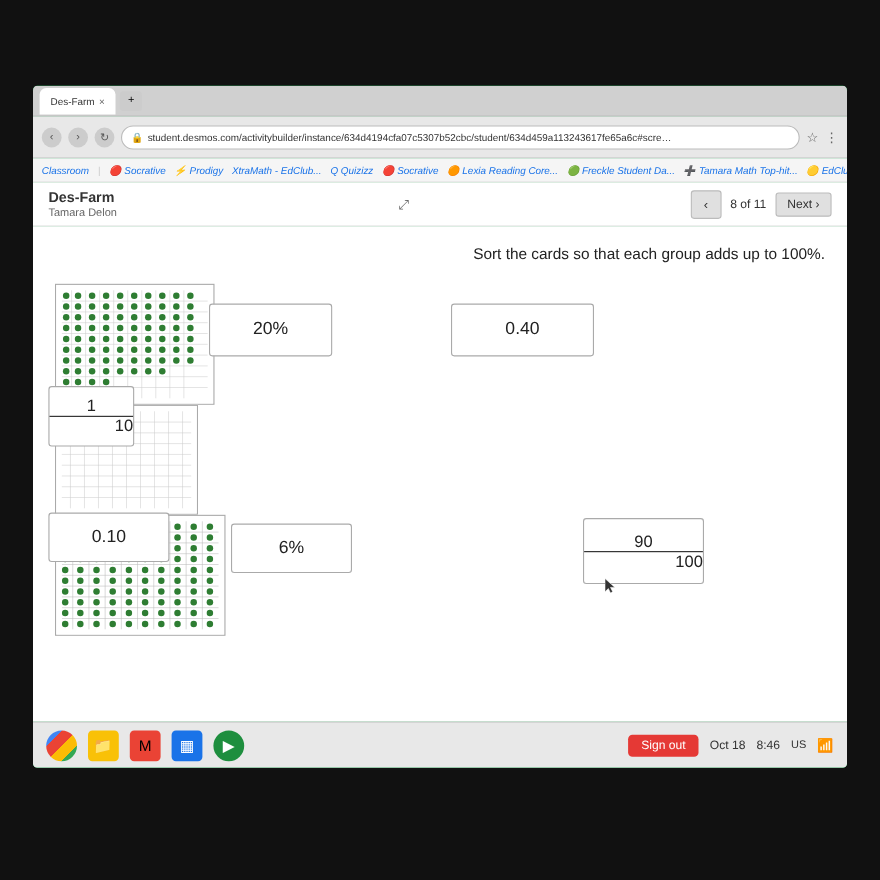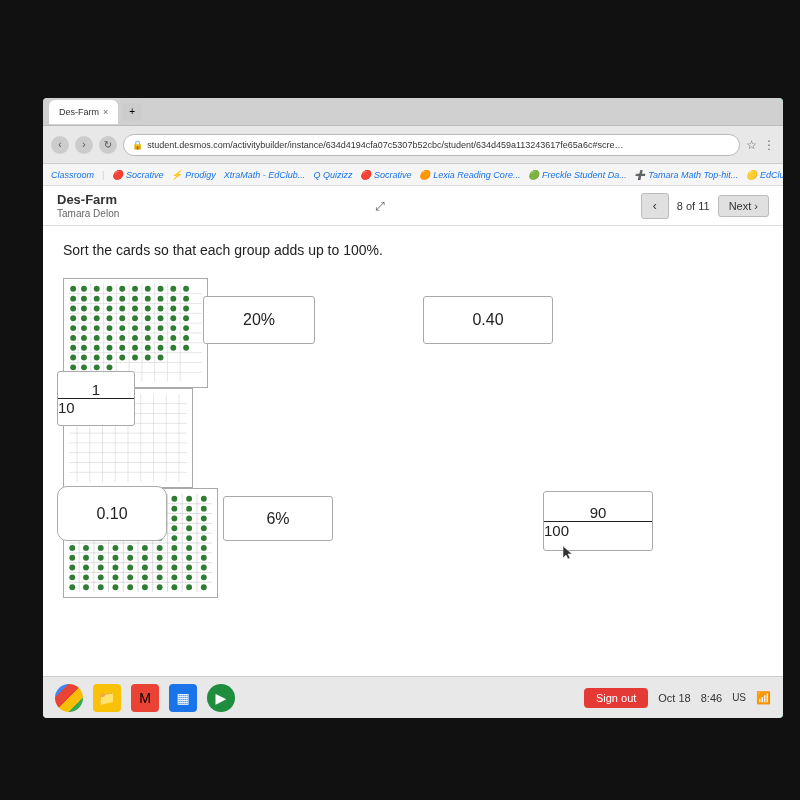--- a/index.html
+++ b/index.html
@@ -7,28 +7,27 @@
     body {
       width: 800px;
       height: 800px;
       background: #111;
       font-family: Arial, sans-serif;
       overflow: hidden;
     }
 
     .screen {
       position: absolute;
-      top: 98px;
+      top: 78px;
       left: 30px;
       width: 740px;
       height: 620px;
       background: #22c55e;
       border-radius: 4px;
       overflow: hidden;
-      margin-left: 13px;
     }
 
     
     .browser-bar {
       background: #e8e8e8;
       height: 38px;
       display: flex;
       align-items: center;
       padding: 0 8px;
       gap: 6px;
@@ -182,21 +181,21 @@
     
     .main-content {
       background: #fff;
       flex: 1;
       padding: 16px 20px;
       position: relative;
       min-height: 450px;
     }
 
     .instruction {
-      text-align: left;
+      text-align: right;
       font-size: 14px;
       color: #222;
       margin-bottom: 20px;
       font-weight: normal;
     }
 
     
     .card {
       position: absolute;
       background: #fff;
@@ -238,21 +237,21 @@
       padding-bottom: 1px;
       width: 100%;
       text-align: center;
     }
 
     .fraction-den {
       font-size: 15px;
       line-height: 1;
       padding-top: 1px;
       width: 100%;
-      text-align: left;
+      text-align: right;
     }
 
     .card-grid-large {
       left: 150px;
       top: 135px;
       width: 145px;
       height: 110px;
       background: #fff;
       border: 1.5px solid #aaa;
       overflow: hidden;
@@ -275,22 +274,21 @@
       height: 110px;
       background: #fff;
       border: 1.5px solid #aaa;
       overflow: hidden;
     }
 
     .card-010 {
       left: 14px;
       top: 260px;
       width: 110px;
-      height: 55px;
-      border-radius: 10px;
+      height: 45px;
     }
 
     .card-6pct {
       left: 180px;
       top: 270px;
       width: 110px;
       height: 45px;
     }
 
     .card-fraction-90 {

